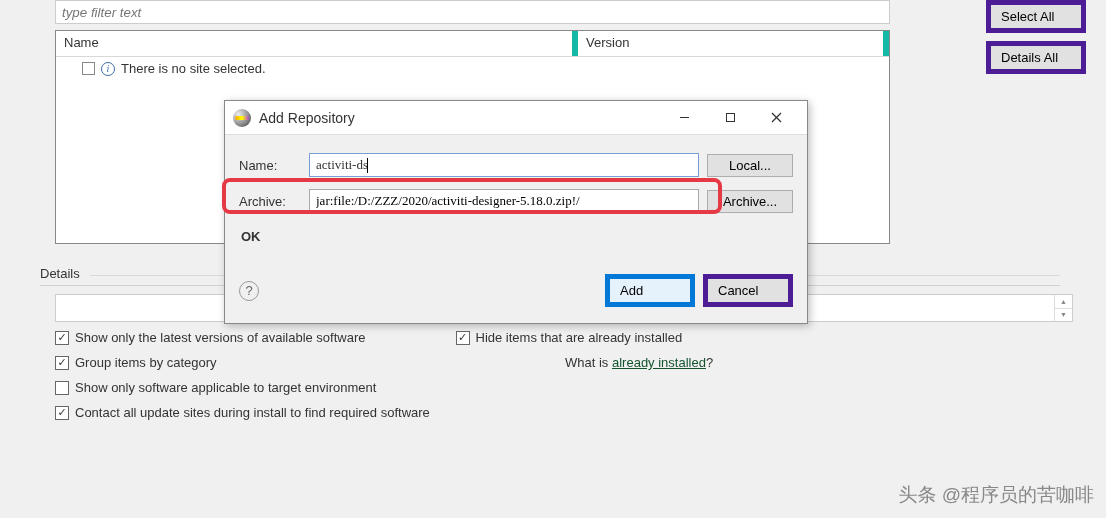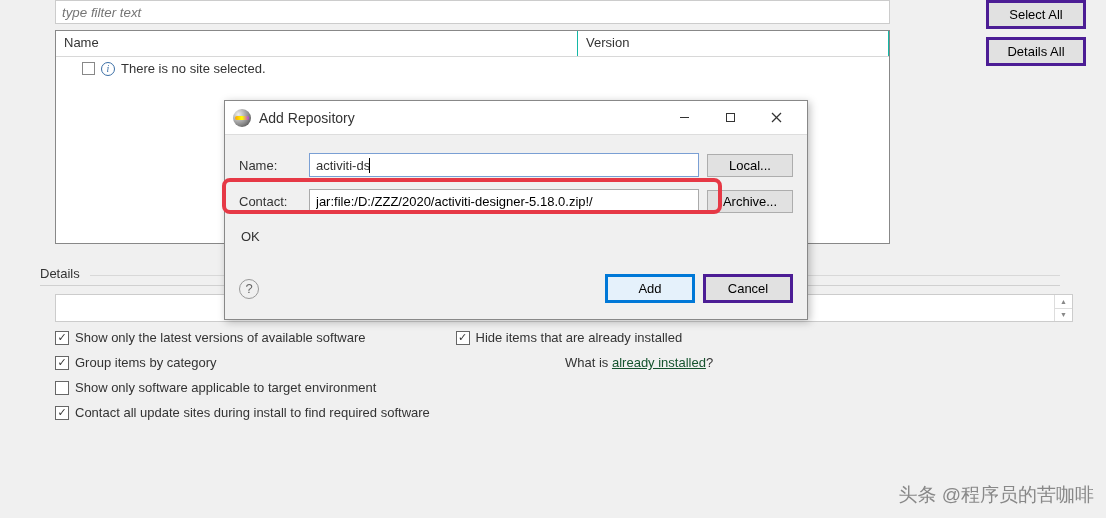--- a/index.html
+++ b/index.html
@@ -38,21 +38,21 @@
       border: 1px solid #888;
       background: #fff;
     }
     .table-header {
       display: flex;
       height: 26px;
       border-bottom: 1px solid #d8d8d8;
     }
     .th {
       padding: 4px 8px;
-      border-right: 1px solid #14b8a6;
+      border-right: 6px solid #14b8a6;
       color: #333;
     }
     .th-name { width: 522px; }
     .th-version { flex: 1; }
     .table-row {
       display: flex;
       align-items: center;
       padding: 4px 8px;
       gap: 6px;
     }
@@ -80,25 +80,25 @@
     .side-buttons {
       position: absolute;
       right: 10px;
       top: 0;
       display: flex;
       flex-direction: column;
       gap: 8px;
     }
     .btn {
       background: #e1e1e1;
-      border: 3px solid #4c1d95;
+      border: 5px solid #4c1d95;
       padding: 4px 10px;
       font-size: 13px;
       cursor: pointer;
-      text-align: center;
+      text-align: left;
       font-family: inherit;
     }
     .side-buttons .btn { width: 100px; }
 
     .details-section {
       margin-top: 22px;
       padding-left: 0;
     }
     .details-label {
       font-size: 13px;
@@ -231,39 +231,39 @@
       gap: 8px;
       margin-bottom: 12px;
     }
     .form-label { width: 62px; }
     .form-input {
       flex: 1;
       height: 24px;
       border: 1px solid #7a9fd4;
       padding: 2px 6px;
       font-size: 13px;
-      font-family: Liberation Sans, sans-serif;
+      font-family: Liberation Serif, serif;
       background: #fff;
     }
     .form-input.plain { border-color: #aaa; }
     .form-btn {
       width: 86px;
       background: #e1e1e1;
       border: 1px solid #adadad;
       padding: 3px 8px;
       font-size: 13px;
       cursor: pointer;
     }
     .highlight-box {
       position: absolute;
       border: 4px solid #e63946;
       border-radius: 8px;
       pointer-events: none;
     }
-    .ok-label { margin: 16px 0 18px 2px; }
+    .ok-label { margin: 16px 0 18px 2px; font-weight: bold; }
     .help-icon {
       width: 20px; height: 20px;
       border: 1px solid #999;
       border-radius: 50%;
       display: inline-flex;
       align-items: center;
       justify-content: center;
       color: #666;
       font-size: 13px;
       cursor: pointer;
@@ -390,21 +390,21 @@
   <div class="dialog-body">
     <div class="form-row">
       <span class="form-label">Name:</span>
       <div class="form-input" style="display:flex;align-items:center">
         <span>activiti-ds</span>
           <span class="cursor-caret"></span>
       </div>
       <button class="form-btn">Local...</button>
     </div>
     <div class="form-row" style="position:relative">
-      <span class="form-label">Contact:</span>
+      <span class="form-label">Archive:</span>
       <input class="form-input plain" value="jar:file:/D:/ZZZ/2020/activiti-designer-5.18.0.zip!/" style="">
       <button class="form-btn">Archive...</button>
     </div>
     <div class="ok-label">OK</div>
   </div>
   <div class="dialog-footer">
     <span class="help-icon">?</span>
     <span class="spacer"></span>
     <button class="btn primary">Add</button>
     <button class="btn">Cancel</button>

